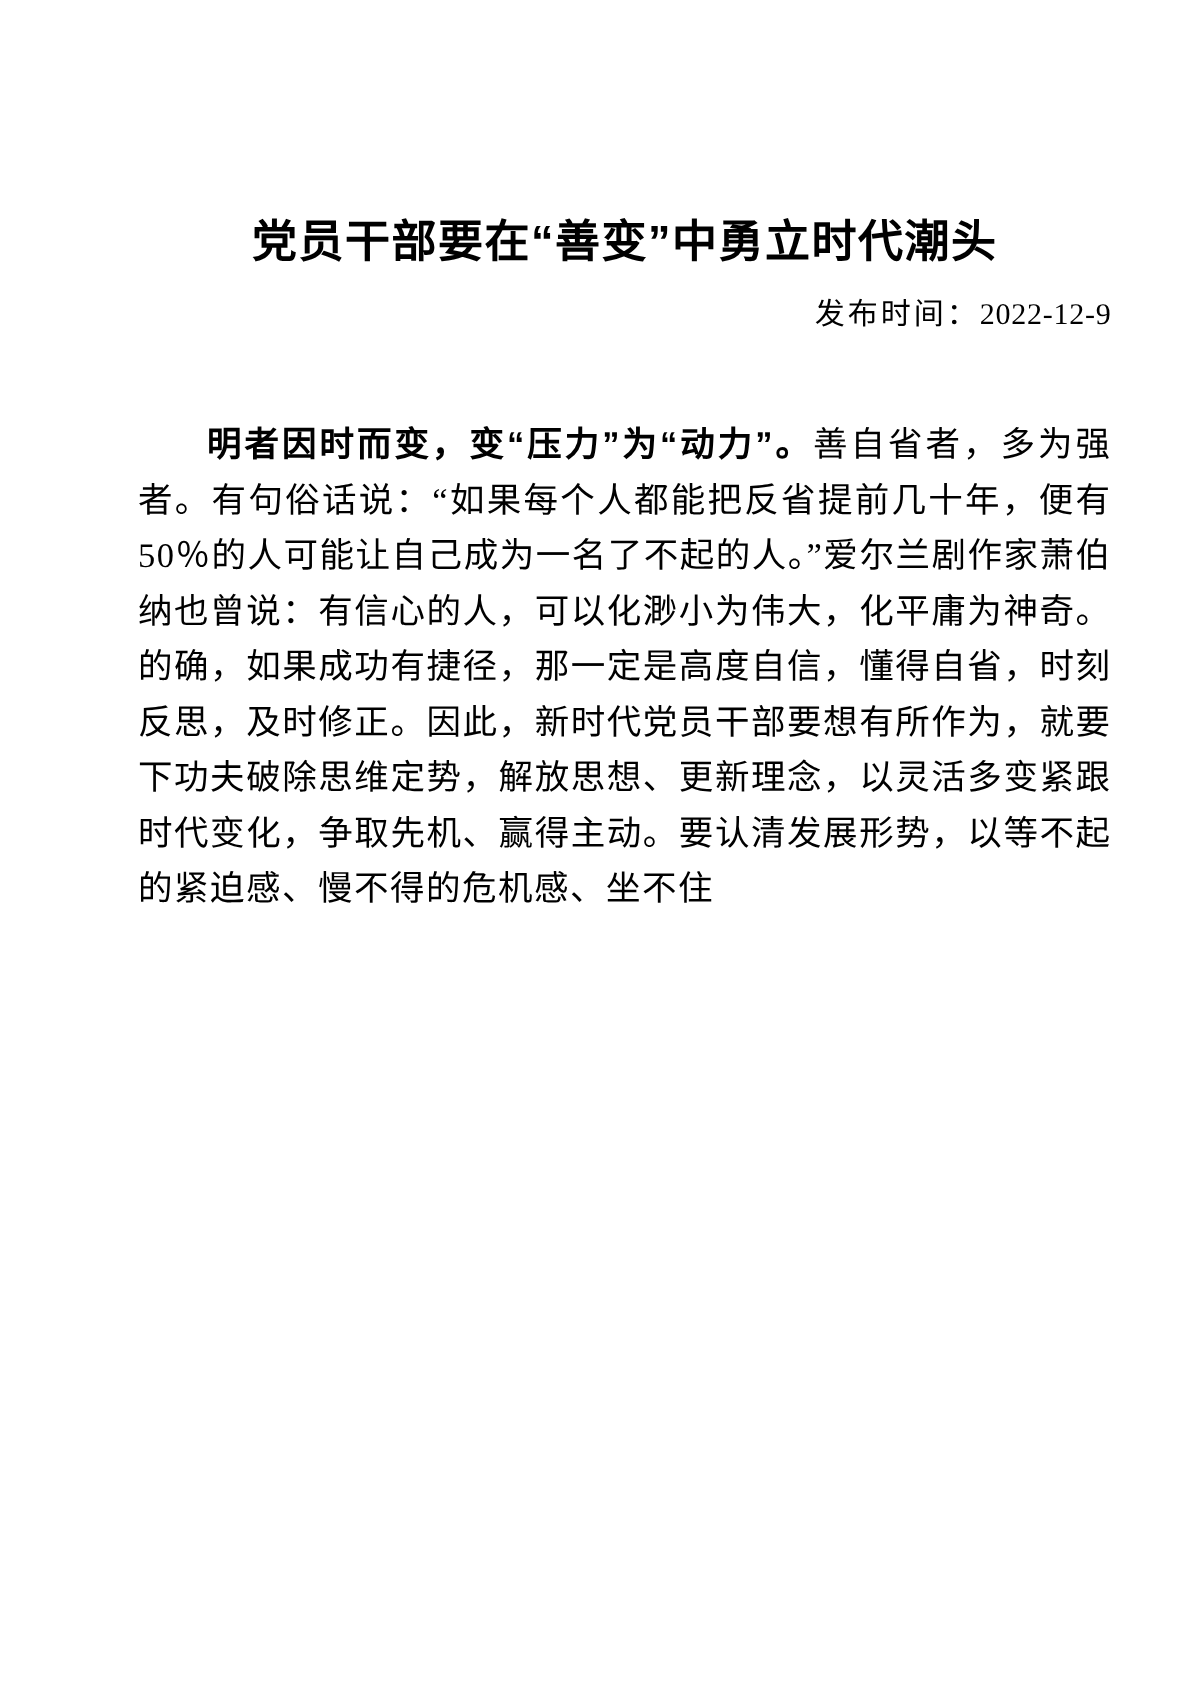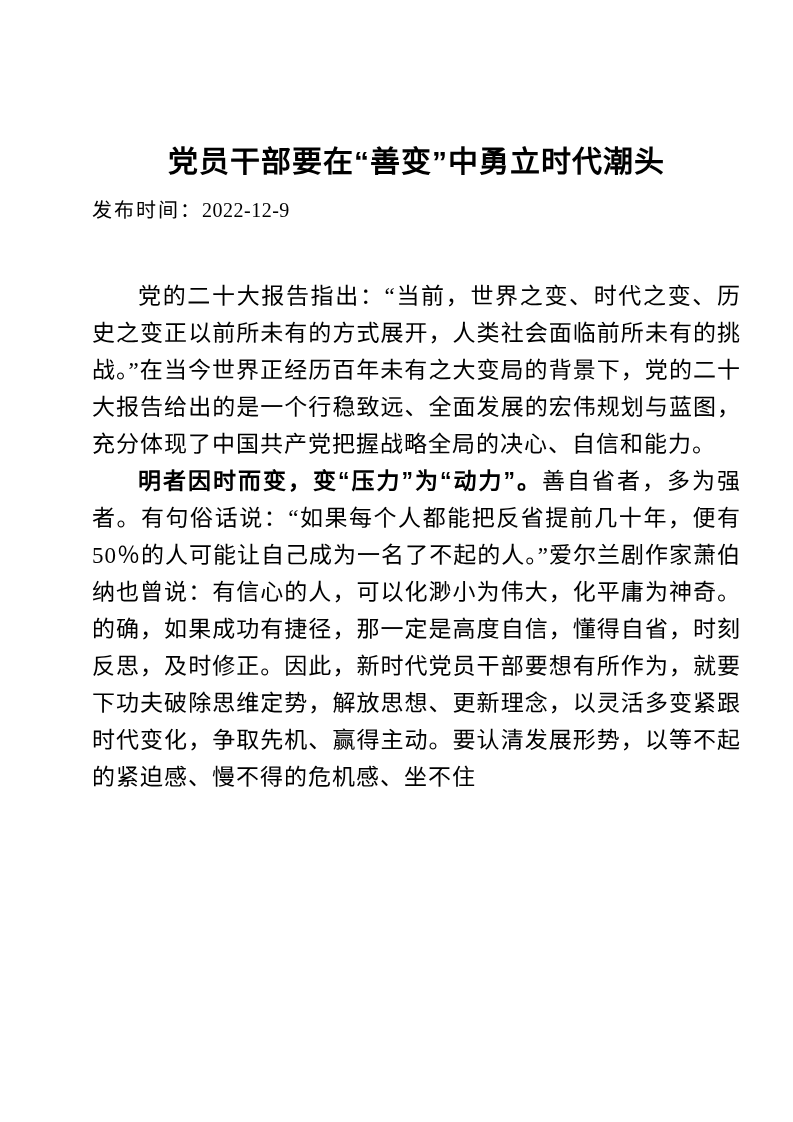--- a/index.html
+++ b/index.html
@@ -23,21 +23,21 @@
     text-align: center;
     font-family: "Liberation Sans", "DejaVu Sans", sans-serif;
     font-weight: 700;
     font-size: 30px;
     line-height: 40px;
     letter-spacing: 1px;
     white-space: nowrap;
   }
   .pub-line {
     margin: 0 0 54px 0;
-    text-align: left;
+    text-align: right;
     font-family: "Liberation Serif", "DejaVu Serif", serif;
     font-size: 20px;
     line-height: 28px;
     letter-spacing: 2px;
   }
   .pub-line .pub-date {
     letter-spacing: 0.5px;
   }
   .doc-body p {
     margin: 0;
@@ -59,23 +59,20 @@
 <div class="page">
 
   <h1 class="doc-title">党员干部要在“善变”中勇立时代潮头</h1>
 
   <div class="pub-line">
     <span class="pub-label">发布时间：</span><span class="pub-date">2022-12-9</span>
   </div>
 
   <div class="doc-body">
 
-    <p>
-      <span>党的二十大报告指出：“当前，世界之变、时代之变、历史之变正以前所未有的方式展开，人类社会面临前所未有的挑战。”在当今世界正经历百年未有之大变局的背景下，党的二十大报告给出的是一个行稳致远、全面发展的宏伟规划与蓝图，充分体现了中国共产党把握战略全局的决心、自信和能力。</span>
-    </p>
 
 
     <p>
       <span class="lead-bold">明者因时而变，变“压力”为“动力”。</span><span>善自省者，多为强者。有句俗话说：“如果每个人都能把反省提前几十年，便有 50％的人可能让自己成为一名了不起的人。”爱尔兰剧作家萧伯纳也曾说：有信心的人，可以化渺小为伟大，化平庸为神奇。的确，如果成功有捷径，那一定是高度自信，懂得自省，时刻反思，及时修正。因此，新时代党员干部要想有所作为，就要下功夫破除思维定势，解放思想、更新理念，以灵活多变紧跟时代变化，争取先机、赢得主动。要认清发展形势，以等不起的紧迫感、慢不得的危机感、坐不住</span>
     </p>
 
   </div>
 
 </div>
 

